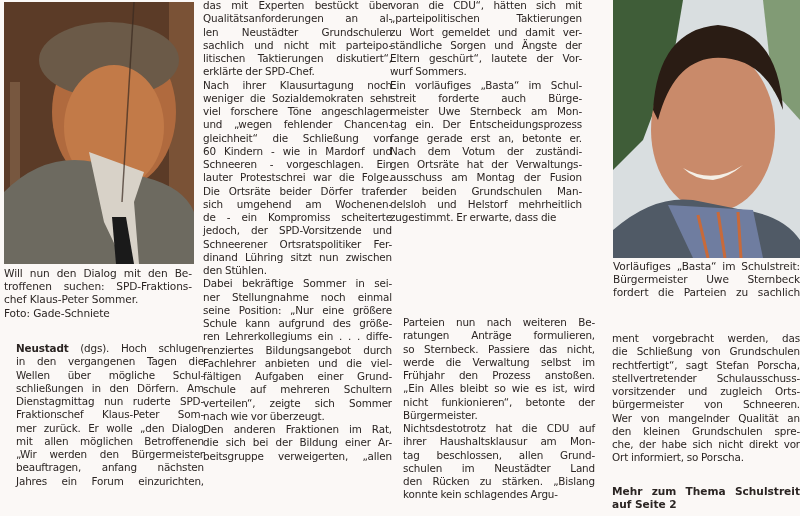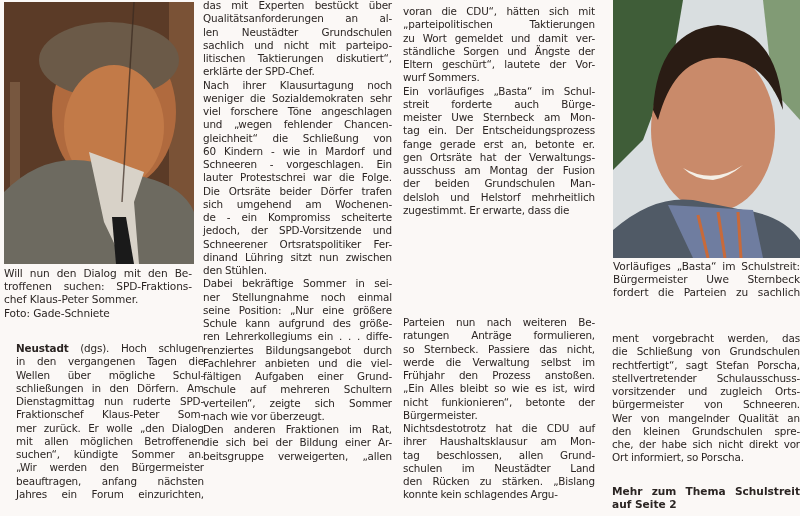--- a/index.html
+++ b/index.html
@@ -72,21 +72,20 @@
 
 <div class="col" style="left:16px; top:342px; width:188px;">
   <span class="line"><span class="bold">Neustadt</span><span> (dgs). Hoch schlugen</span></span>
   <span class="line">in den vergangenen Tagen die</span>
   <span class="line">Wellen über mögliche Schul-</span>
   <span class="line">schließungen in den Dörfern. Am</span>
   <span class="line">Dienstagmittag nun ruderte SPD-</span>
   <span class="line">Fraktionschef Klaus-Peter Som-</span>
   <span class="line">mer zurück. Er wolle „den Dialog</span>
   <span class="line">mit allen möglichen Betroffenen</span>
-  <span class="line">suchen“, kündigte Sommer an.</span>
   <span class="line">„Wir werden den Bürgermeister</span>
   <span class="line">beauftragen, anfang nächsten</span>
   <span class="line">Jahres ein Forum einzurichten,</span>
 </div>
 
 <div class="col" id="col2" style="left:203px; top:-1px; width:189px;">
     <span class="line">das mit Experten bestückt über</span>
     <span class="line">Qualitätsanforderungen an al-</span>
     <span class="line">len Neustädter Grundschulen</span>
     <span class="line">sachlich und nicht mit parteipo-</span>
@@ -116,32 +115,33 @@
     <span class="line">Fachlehrer anbieten und die viel-</span>
     <span class="line">fältigen Aufgaben einer Grund-</span>
     <span class="line">schule auf mehreren Schultern</span>
     <span class="line">verteilen“, zeigte sich Sommer</span>
     <span class="line last">nach wie vor überzeugt.</span>
     <span class="line">Den anderen Fraktionen im Rat,</span>
     <span class="line">die sich bei der Bildung einer Ar-</span>
     <span class="line">beitsgruppe verweigerten, „allen</span>
   </div>
 
-<div class="col" id="col3top" style="left:403px; top:-1px; width:192px;margin-top:6px;">
+<div class="col" id="col3top" style="left:390px; top:-1px; width:192px;">
     <span class="line">voran die CDU“, hätten sich mit</span>
     <span class="line">„parteipolitischen Taktierungen</span>
     <span class="line">zu Wort gemeldet und damit ver-</span>
     <span class="line">ständliche Sorgen und Ängste der</span>
     <span class="line">Eltern geschürt“, lautete der Vor-</span>
     <span class="line last">wurf Sommers.</span>
     <span class="line">Ein vorläufiges „Basta“ im Schul-</span>
     <span class="line">streit forderte auch Bürge-</span>
     <span class="line">meister Uwe Sternbeck am Mon-</span>
     <span class="line">tag ein. Der Entscheidungsprozess</span>
     <span class="line">fange gerade erst an, betonte er.</span>
+    <span class="line">Nach dem Votum der zuständi-</span>
     <span class="line">gen Ortsräte hat der Verwaltungs-</span>
     <span class="line">ausschuss am Montag der Fusion</span>
     <span class="line">der beiden Grundschulen Man-</span>
     <span class="line">delsloh und Helstorf mehrheitlich</span>
     <span class="line last">zugestimmt. Er erwarte, dass die</span>
   </div>
 
 <div class="col" id="col3bot" style="left:403px; top:316px; width:192px;">
     <span class="line">Parteien nun nach weiteren Be-</span>
     <span class="line">ratungen Anträge formulieren,</span>

